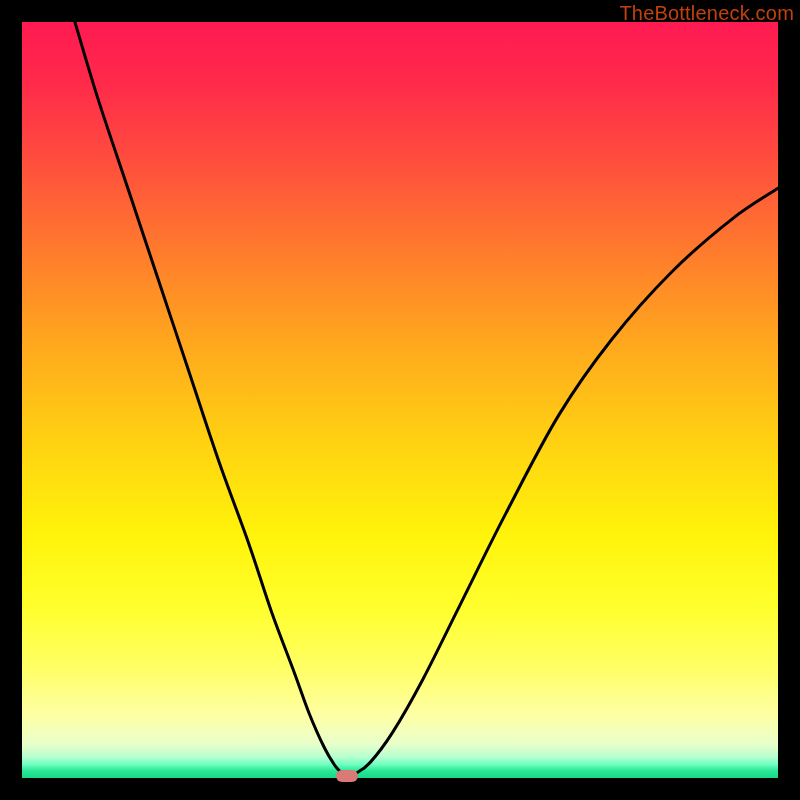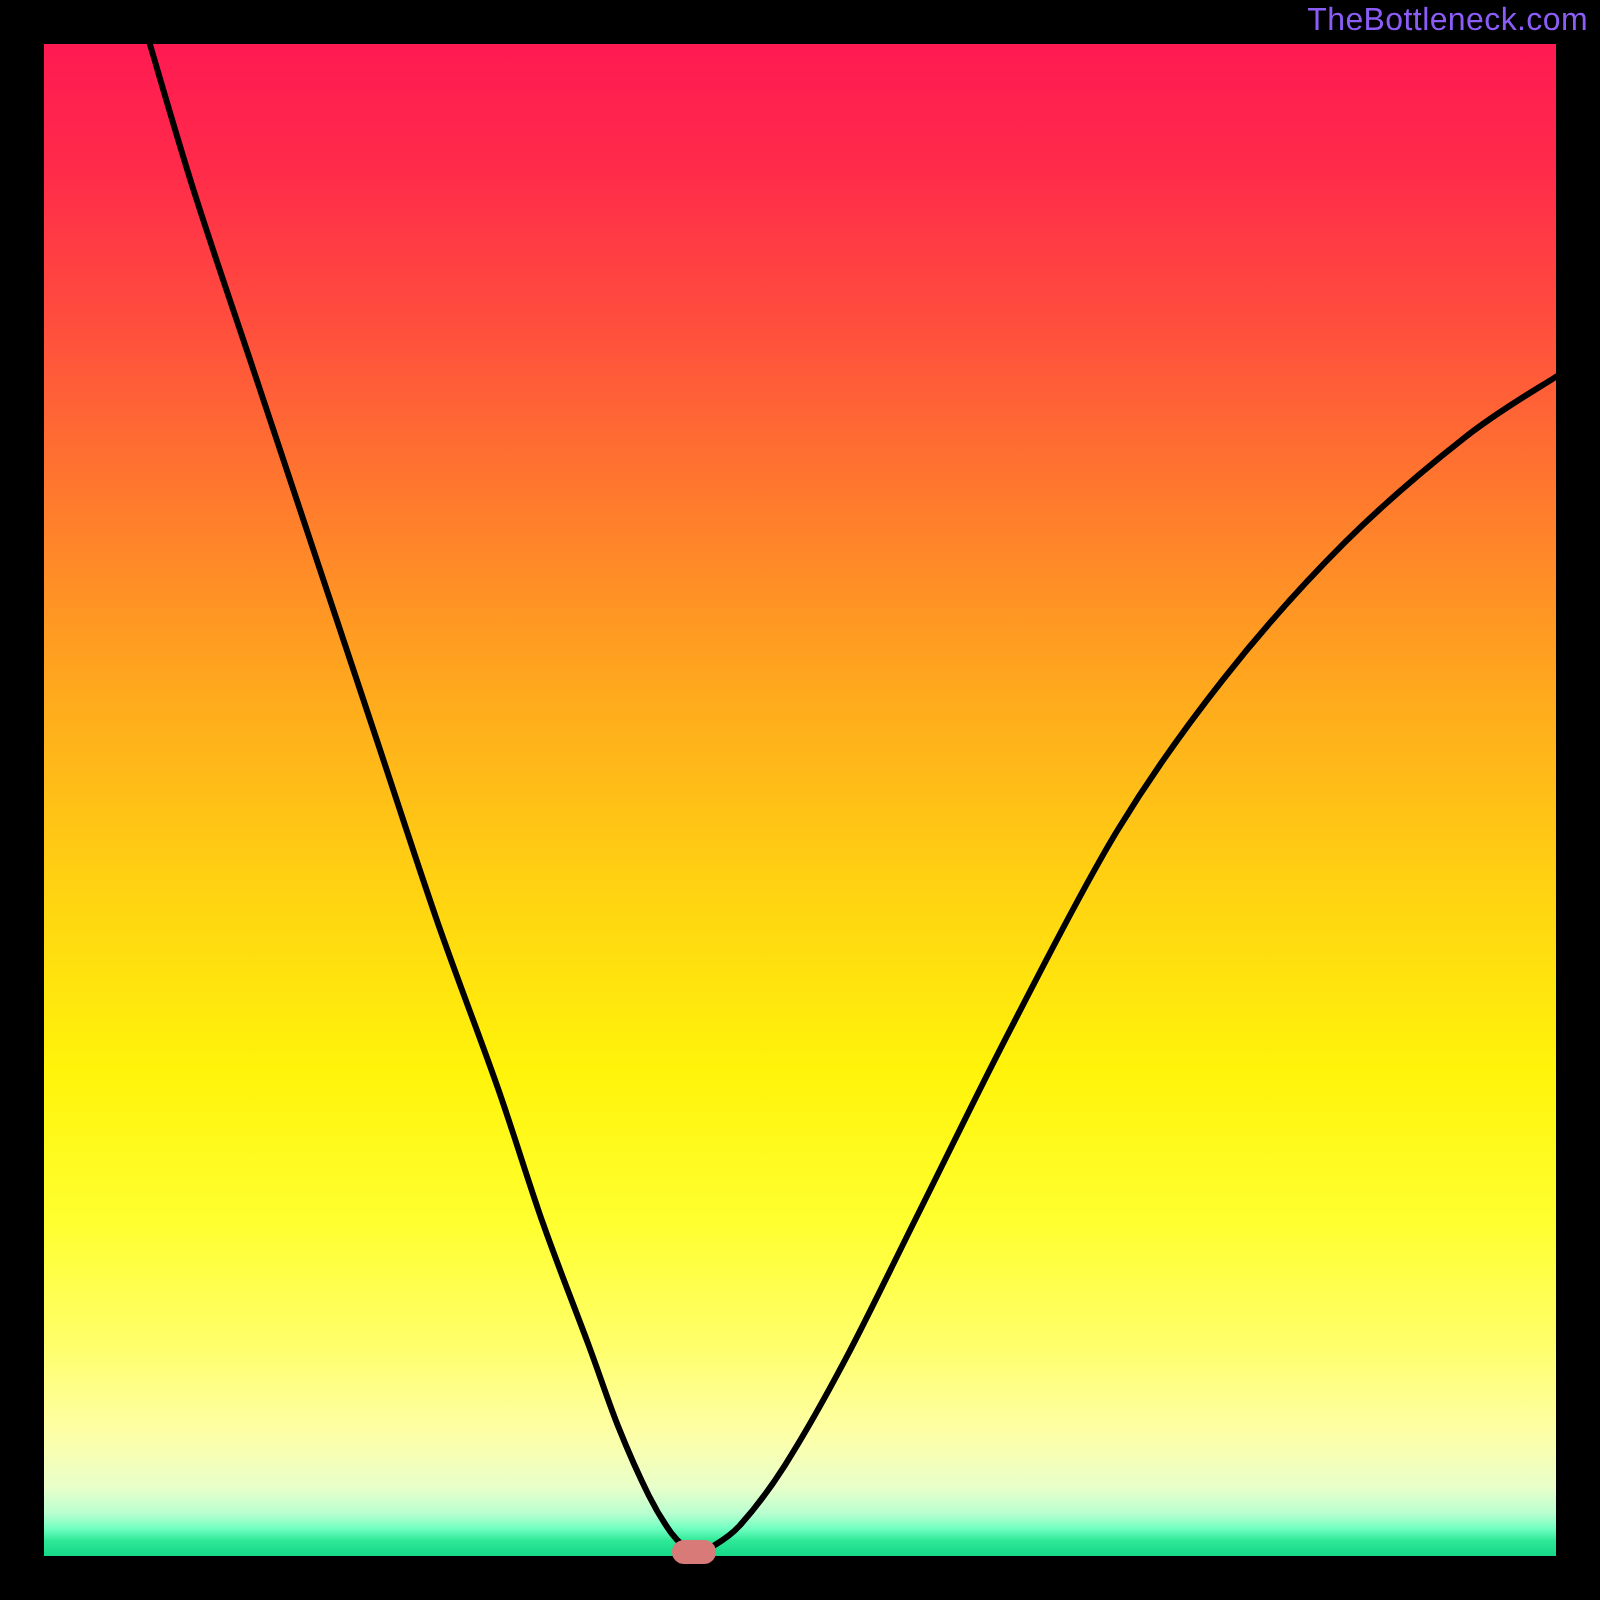--- a/index.html
+++ b/index.html
@@ -32,22 +32,22 @@
       #b8ffd0 97.2%,
       #70ffc0 98.2%,
       #2de896 99.0%,
       #15d888 100%
     );
   }
   .watermark {
     position: absolute;
     top: 2px;
     right: 6px;
-    color: #8b5cf6;
-    font-size: 16px;
+    color: #c2410c;
+    font-size: 20px;
     letter-spacing: 0.2px;
     font-weight: 400;
     z-index: 5;
   }
   svg.curve {
     position: absolute;
     left: 0;
     top: 0;
     width: 756px;
     height: 756px;

